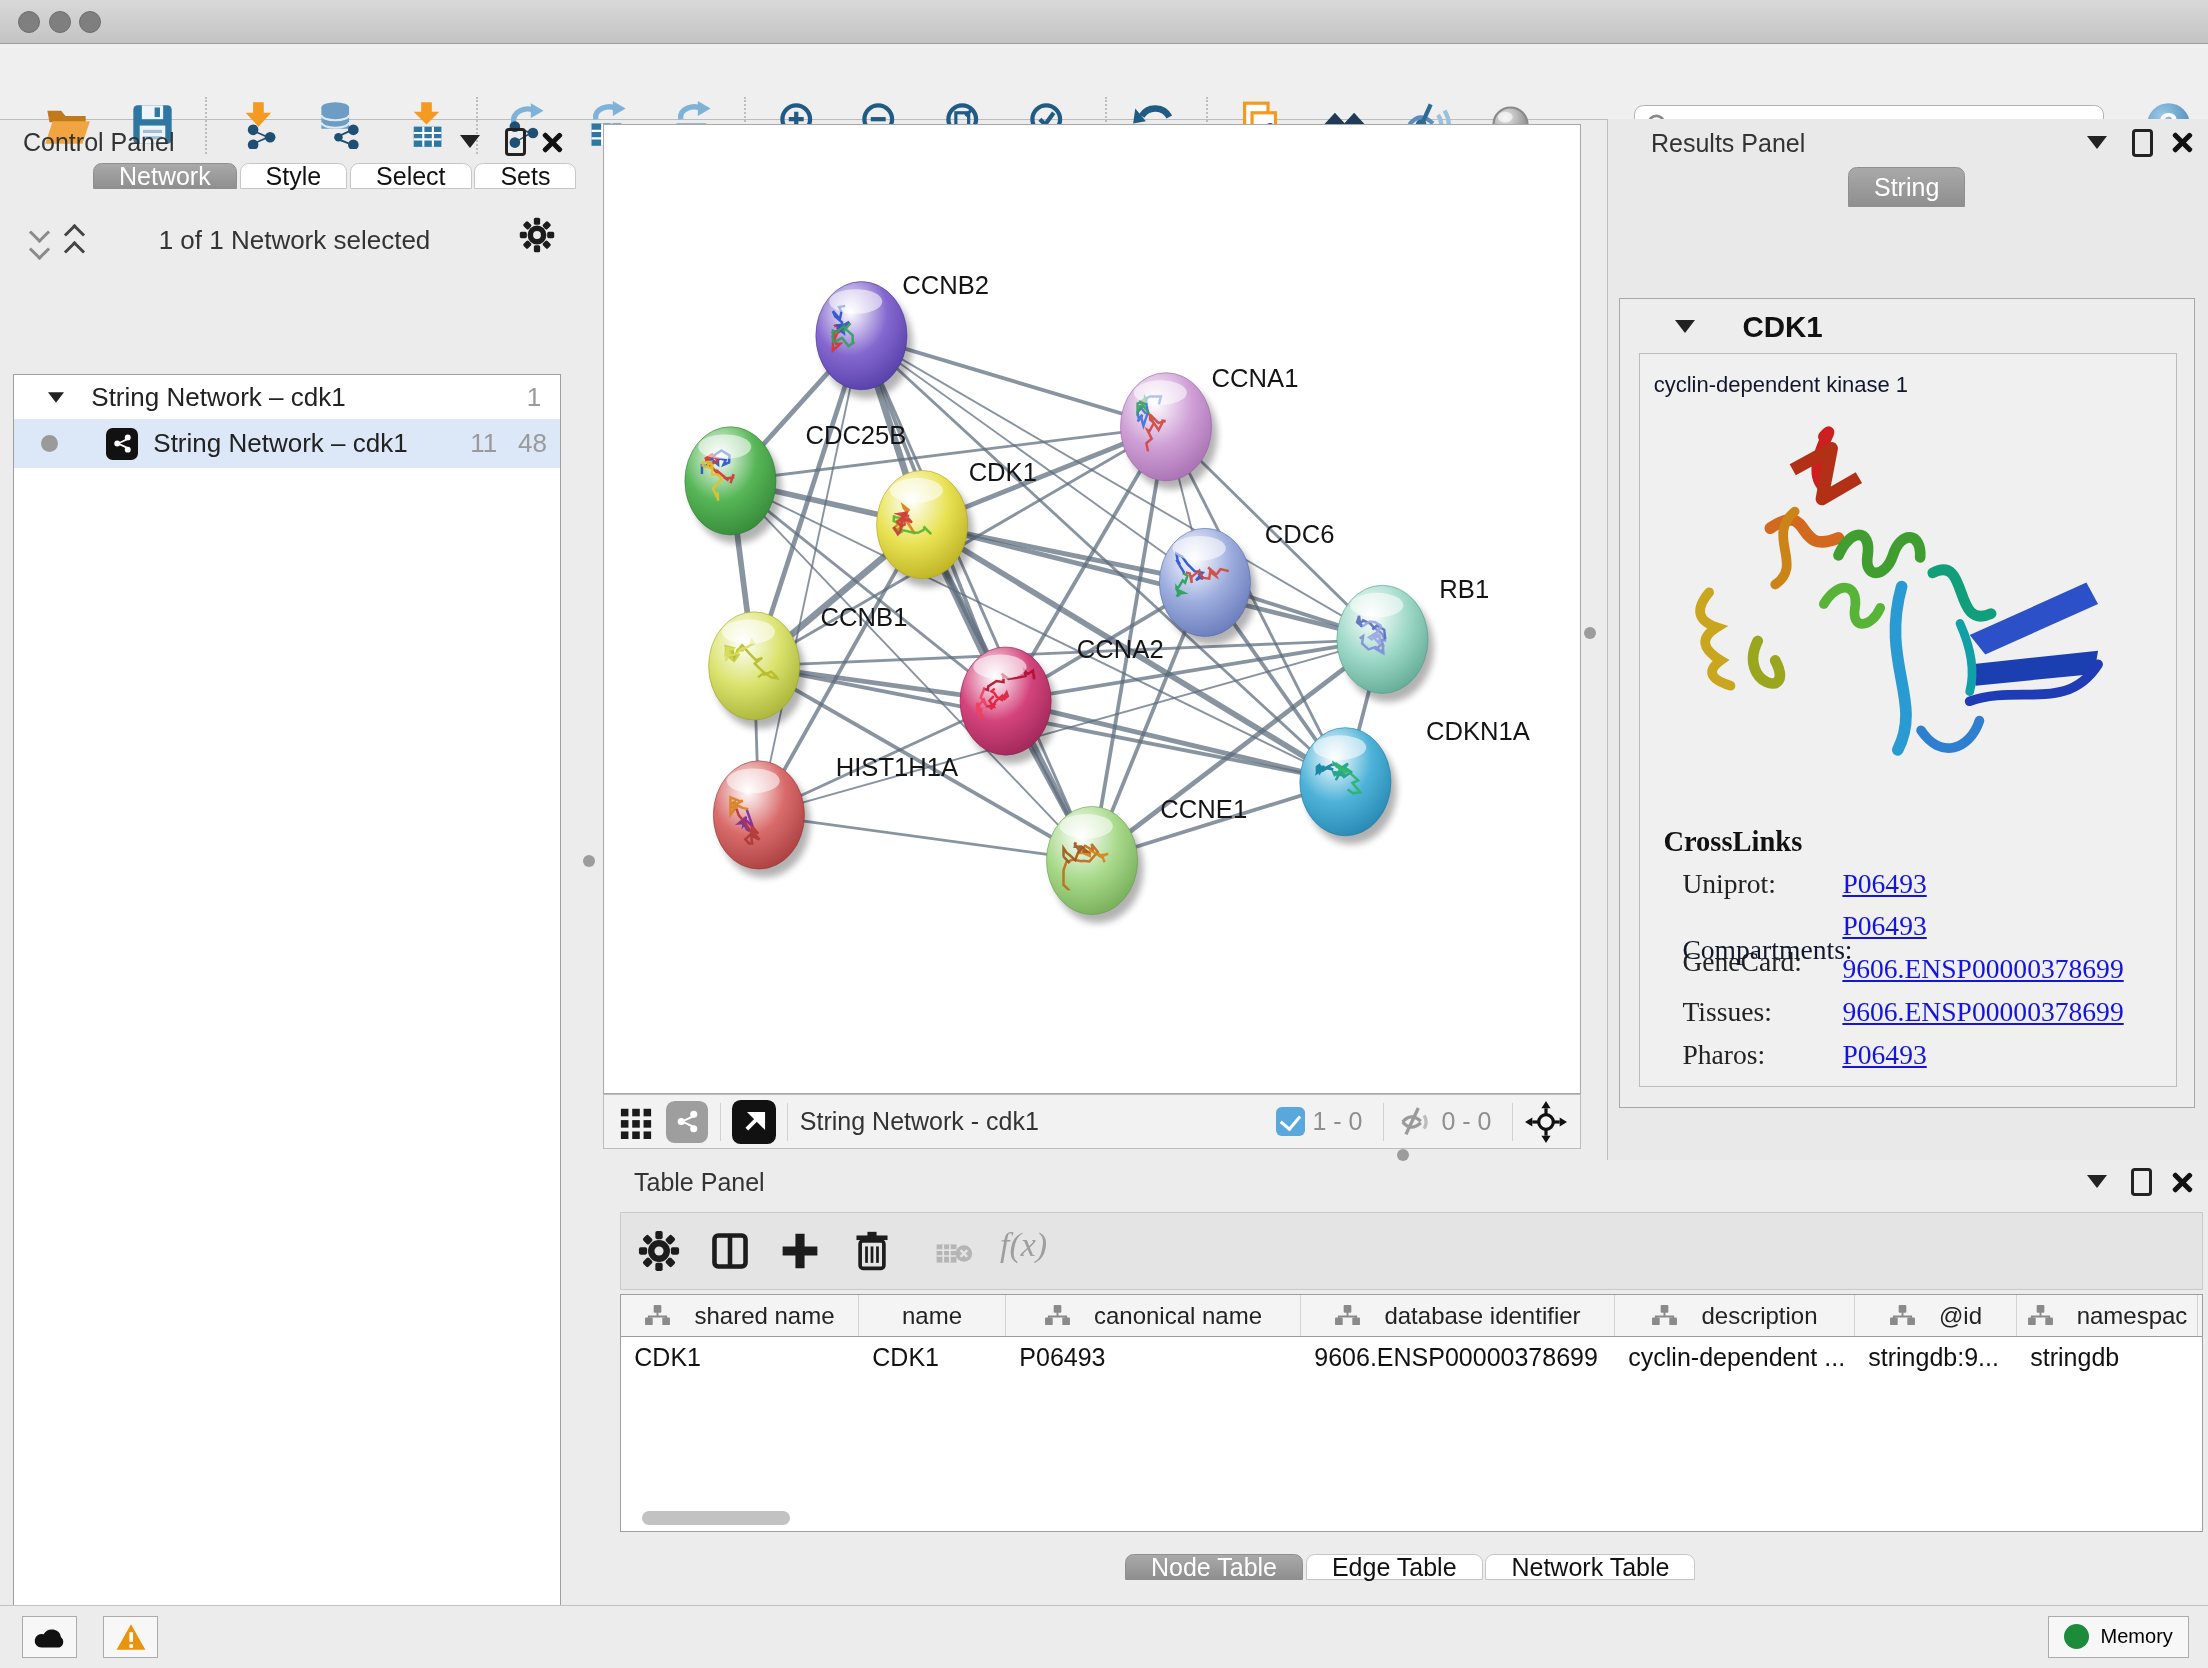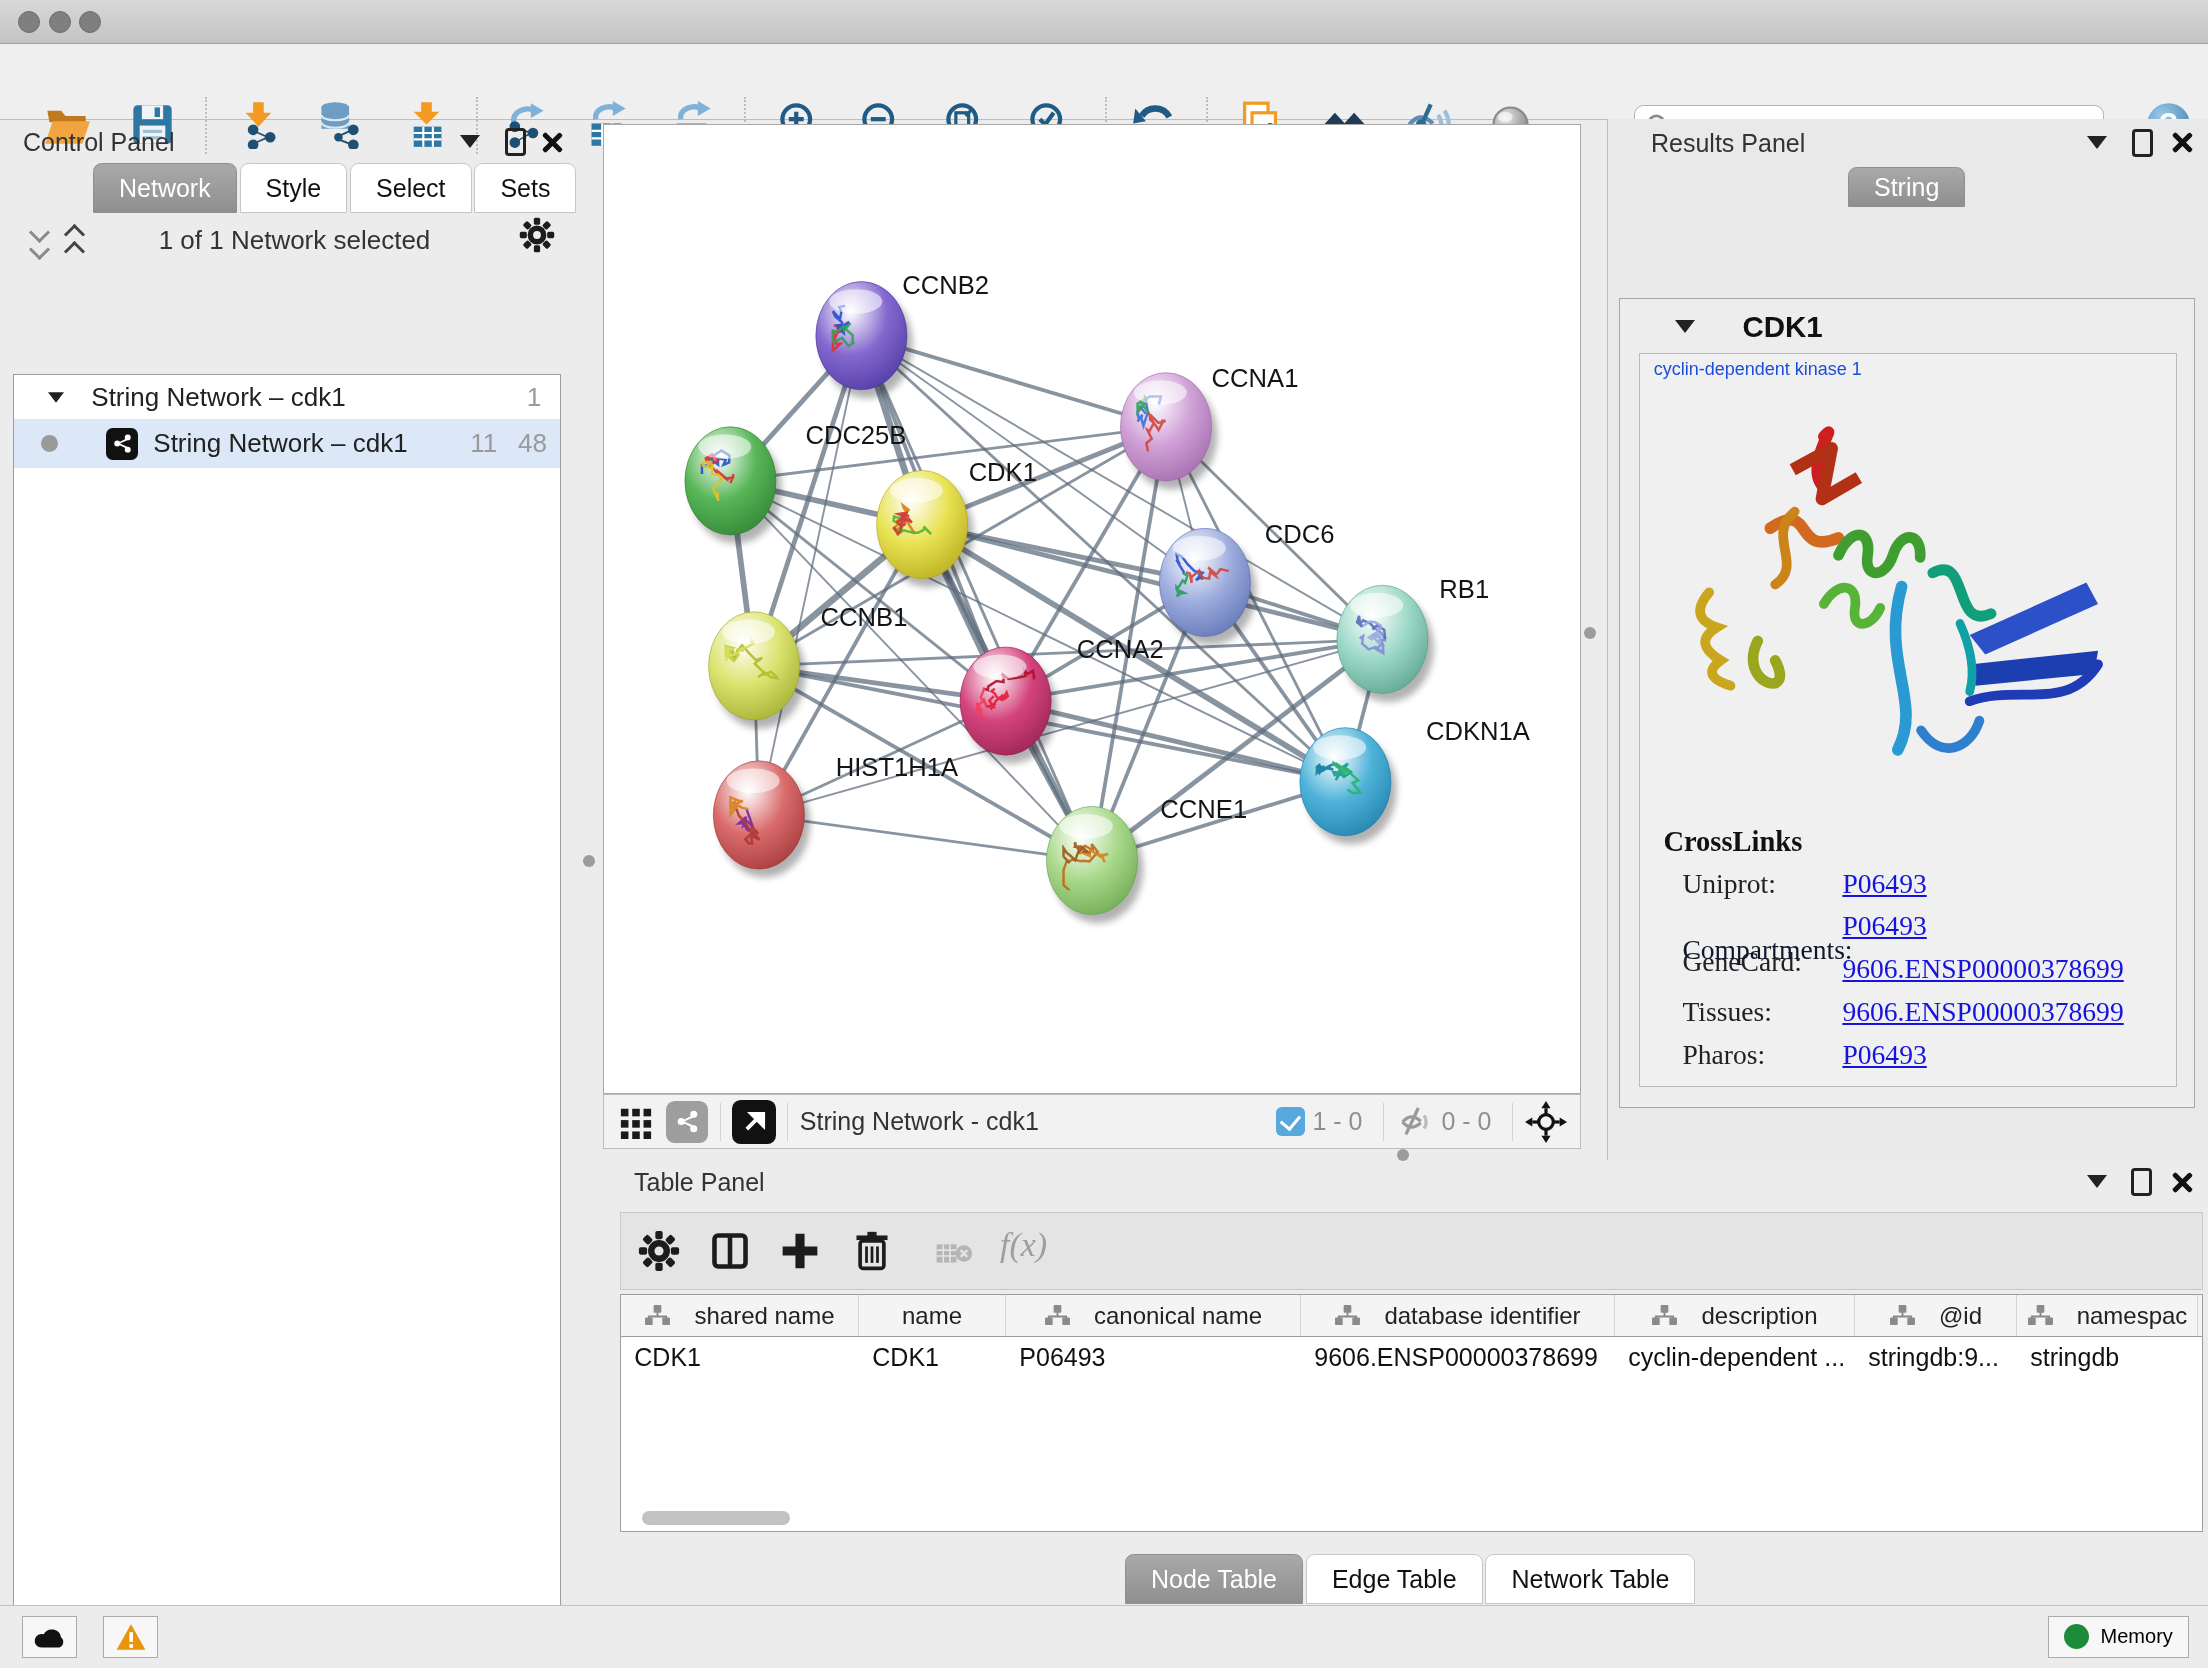--- a/index.html
+++ b/index.html
@@ -23,21 +23,21 @@
     border:1.9px solid #b3b3b3; border-radius:9.5px; display:flex; align-items:center; padding-left:9.5px; }
 
   
   .phead { font-size:25px; color:#333; }
   .parrow { width:0; height:0; border-left:10.5px solid transparent; border-right:10.5px solid transparent; border-top:13.3px solid #222; display:inline-block; }
   .pfloat { width:21px; height:28.5px; border:3.8px solid #222; border-radius:3.8px; display:inline-block; }
   .xicon { position:relative; width:25px; height:25px; display:inline-block; }
   .xicon::before,.xicon::after { content:""; position:absolute; left:10.5px; top:0; width:4.8px; height:25px; background:#111; border-radius:1.9px; }
   .xicon::before { transform:rotate(45deg);} .xicon::after { transform:rotate(-45deg);}
 
-  .tab { height:50px; padding:0 25px; background:#fff; border:1px solid #c6c6c6; border-radius:8.6px 8.6px 0 0;
+  .tab { height:26px; padding:0 25px; background:#fff; border:1px solid #c6c6c6; border-radius:8.6px 8.6px 0 0;
     font-size:25px; display:flex; align-items:center; justify-content:center; color:#111; }
   .tab.sel { background:linear-gradient(#a9a9a9,#8f8f8f); color:#fff; border-color:#8f8f8f; }
   .tabrow { position:absolute; display:flex; gap:2.9px; }
 
   
   .netlistbox { position:absolute; left:13.3px; top:254px; width:548px; height:1311px; background:#fff; border:1.9px solid #9e9e9e; }
   .chev { display:inline-block; width:15px; height:15px; border-left:3.8px solid #8a8a8a; border-bottom:3.8px solid #8a8a8a; }
   .rowcount { color:#9a9a9a; font-size:26px; }
   .treerow { position:relative; height:44px; display:flex; align-items:center; font-size:26px; }
   .treerow.sel { background:#dce7f8; height:49px; }
@@ -605,21 +605,21 @@
   <span class="abs pfloat" style="left:524px; top:9.5px"></span>
   <span class="abs xicon" style="left:561px; top:11.4px"></span>
 
   <div class="tab sel abs" style="left:240px; top:48px; height:40px">String</div>
 
 
   <div class="rbox2">
     <span class="parrow abs" style="left:55px; top:21px"></span>
     <div class="abs" style="left:122px; top:11.4px; font-size:29.5px; font-weight:bold; color:#111">CDK1</div>
     <div class="rinner">
-      <div class="abs" style="left:13.3px; top:5px; font-size:18px; color:#1d4ed8">cyclin-dependent kinase 1</div>
+      <div class="abs" style="left:13.3px; top:18px; font-size:22px; color:#0f172a">cyclin-dependent kinase 1</div>
 
       <svg class="abs" style="left:38px; top:55px" width="457" height="390" viewBox="0 0 470 400">
         <path d="M150 28 C168 8 128 58 150 80" fill="none" stroke="#cc1f1f" stroke-width="12" stroke-linecap="round"></path>
         <path d="M118 62 L158 40 L148 92 L186 70" fill="none" stroke="#b23016" stroke-width="13" stroke-linejoin="round"></path>
         <path d="M95 122 C140 92 118 152 165 132" fill="none" stroke="#d2691e" stroke-width="12" stroke-linecap="round"></path>
         <path d="M120 105 C90 130 130 160 100 180" fill="none" stroke="#cc8418" stroke-width="10" stroke-linecap="round"></path>
         <path d="M32 188 q-22 26 8 36 q-26 16 4 34 q-22 16 10 26" fill="none" stroke="#c9a61d" stroke-width="10" stroke-linecap="round"></path>
         <path d="M82 238 C60 282 122 300 100 258" fill="none" stroke="#9aa61e" stroke-width="11" stroke-linecap="round"></path>
         <path d="M165 150 c12 -28 34 -28 30 0 c-4 24 18 24 26 0 c8 -26 30 -24 28 2" fill="none" stroke="#3f9e2f" stroke-width="11" stroke-linecap="round"></path>
         <path d="M150 200 c14 -24 36 -22 32 4 c-4 22 16 22 26 0" fill="none" stroke="#57b437" stroke-width="10" stroke-linecap="round"></path>

